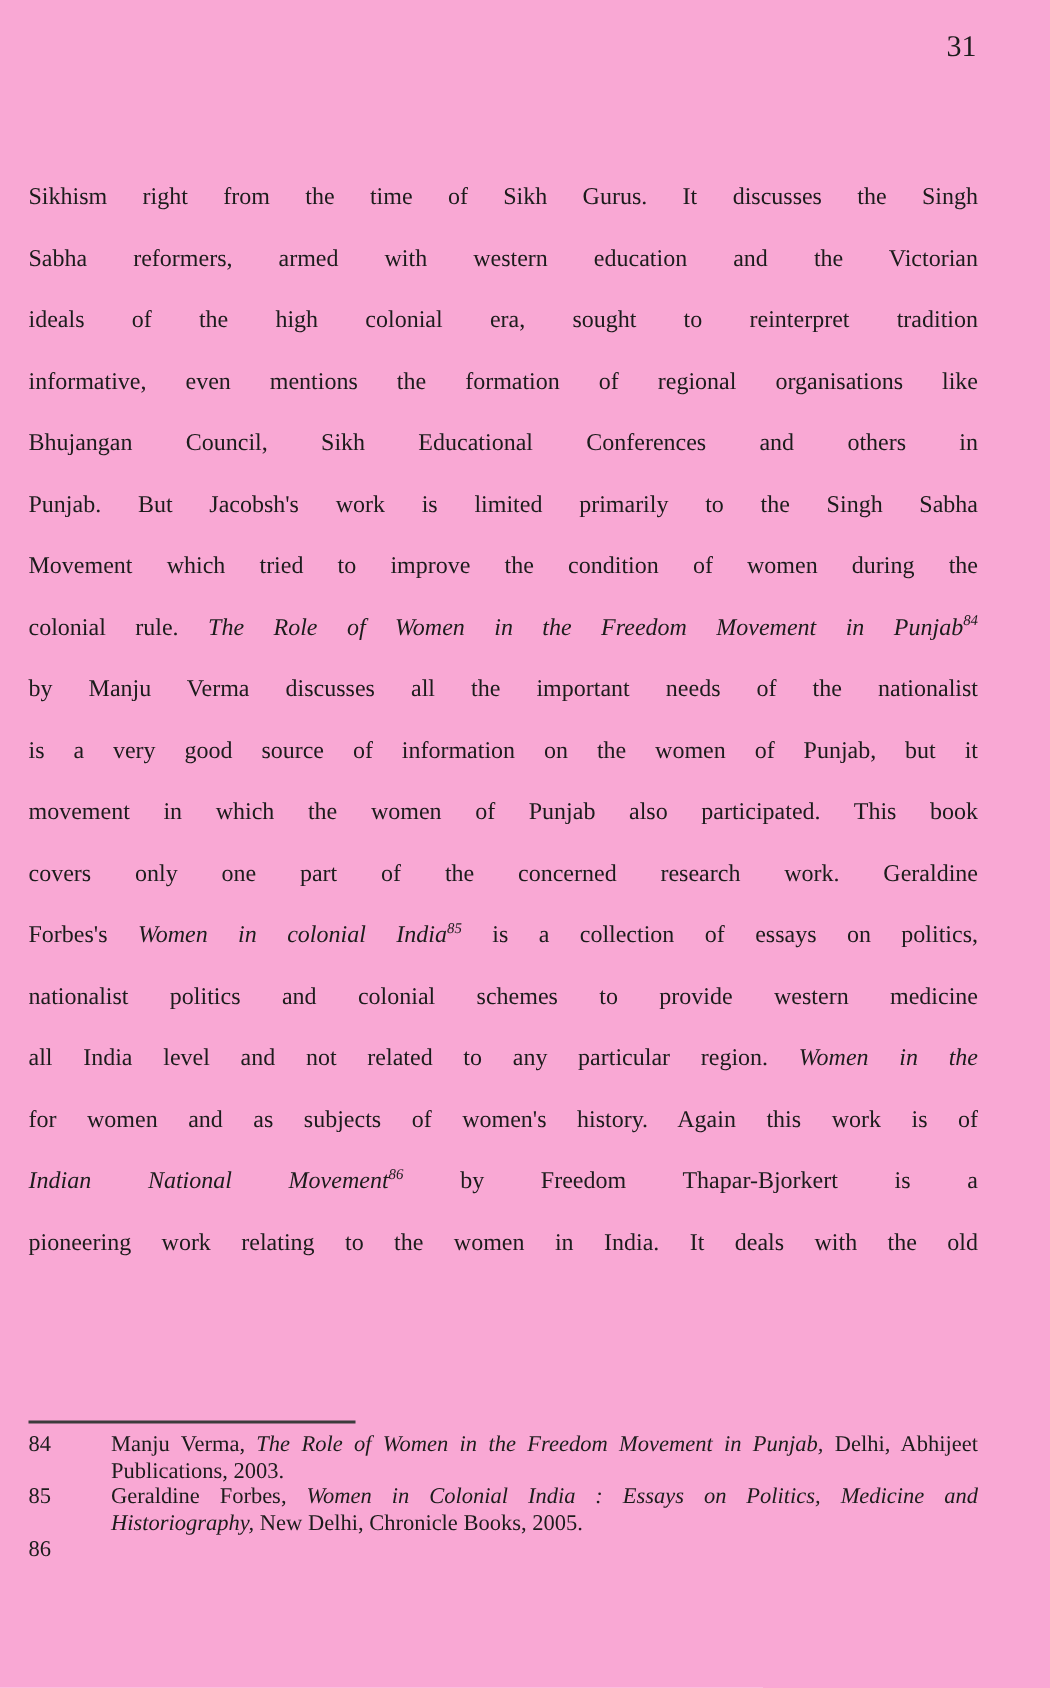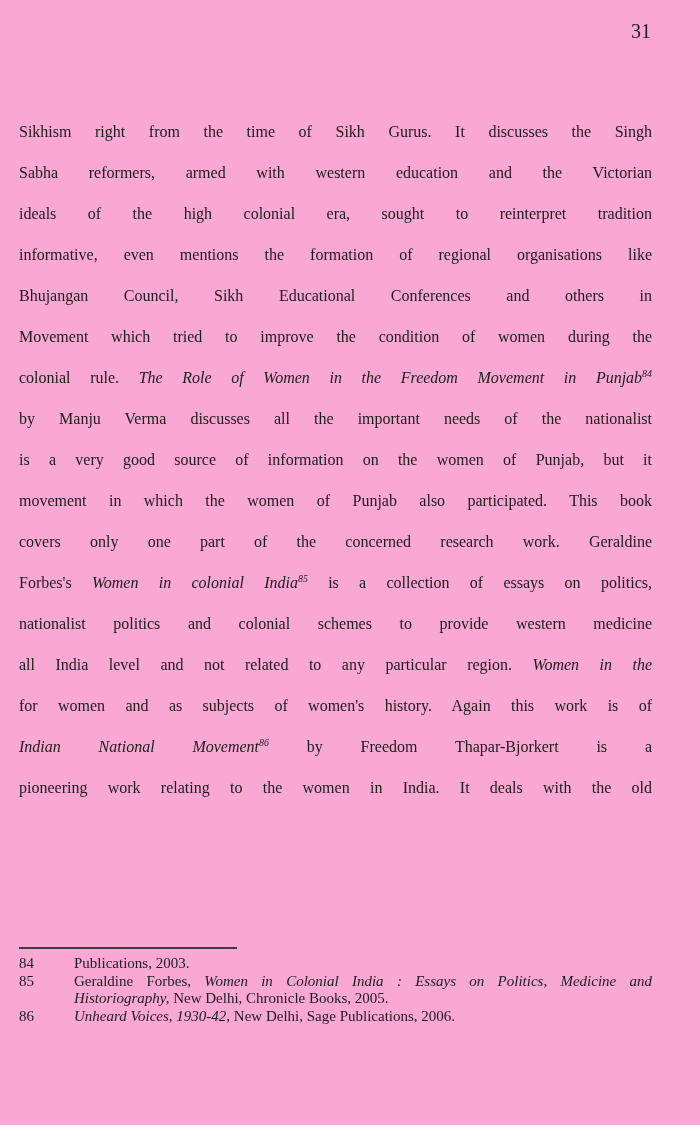--- a/index.html
+++ b/index.html
@@ -78,50 +78,51 @@
 
 <div class="page">
   <div class="page-number">31</div>
 
   <div class="body-text">
       <div class="bline"><span>Sikhism right from the time of Sikh Gurus. It discusses the Singh</span></div>
       <div class="bline"><span>Sabha reformers, armed with western education and the Victorian</span></div>
       <div class="bline"><span>ideals of the high colonial era, sought to reinterpret tradition</span></div>
       <div class="bline"><span>informative, even mentions the formation of regional organisations like</span></div>
       <div class="bline"><span>Bhujangan Council, Sikh Educational Conferences and others in</span></div>
+      <div class="bline"><span>Punjab. But Jacobsh's work is limited primarily to the Singh Sabha</span></div>
       <div class="bline"><span>Movement which tried to improve the condition of women during the</span></div>
       <div class="bline"><span>colonial rule. </span><span class="it">The Role of Women in the Freedom Movement in Punjab</span><sup class="it">84</sup></div>
       <div class="bline"><span>by Manju Verma discusses all the important needs of the nationalist</span></div>
       <div class="bline"><span>is a very good source of information on the women of Punjab, but it</span></div>
       <div class="bline"><span>movement in which the women of Punjab also participated. This book</span></div>
       <div class="bline"><span>covers only one part of the concerned research work. Geraldine</span></div>
       <div class="bline"><span>Forbes's </span><span class="it">Women in colonial India</span><sup class="it">85</sup><span> is a collection of essays on politics,</span></div>
       <div class="bline"><span>nationalist politics and colonial schemes to provide western medicine</span></div>
       <div class="bline"><span>all India level and not related to any particular region. </span><span class="it">Women in the</span></div>
       <div class="bline"><span>for women and as subjects of women's history. Again this work is of</span></div>
       <div class="bline"><span class="it">Indian National Movement</span><sup class="it">86</sup><span> by Freedom Thapar-Bjorkert is a</span></div>
       <div class="bline"><span>pioneering work relating to the women in India. It deals with the old</span></div>
     </div>
 
   <div class="fn-rule"></div>
 
   <div class="footnotes">
       <div class="fn-row">
         <span class="fn-num">84</span>
         <div class="fn-body">
+          <div class="fn-line j"><span>Manju Verma, </span><span class="it">The Role of Women in the Freedom Movement in Punjab,</span><span> Delhi, Abhijeet</span></div>
           <div class="fn-line"><span>Publications, 2003.</span></div>
         </div>
       </div>
       <div class="fn-row">
         <span class="fn-num">85</span>
         <div class="fn-body">
           <div class="fn-line j"><span>Geraldine Forbes, </span><span class="it">Women in Colonial India : Essays on Politics, Medicine and</span></div>
           <div class="fn-line"><span class="it">Historiography,</span><span> New Delhi, Chronicle Books, 2005.</span></div>
         </div>
       </div>
       <div class="fn-row">
         <span class="fn-num">86</span>
         <div class="fn-body">
-          <div class="fn-line"><span class="it">Unheard Voices, 1930-42,</span><span> New Delhi, Sage Publications, 2006.</span></div>
         </div>
       </div>
     </div>
 </div>
 
 </body></html>

